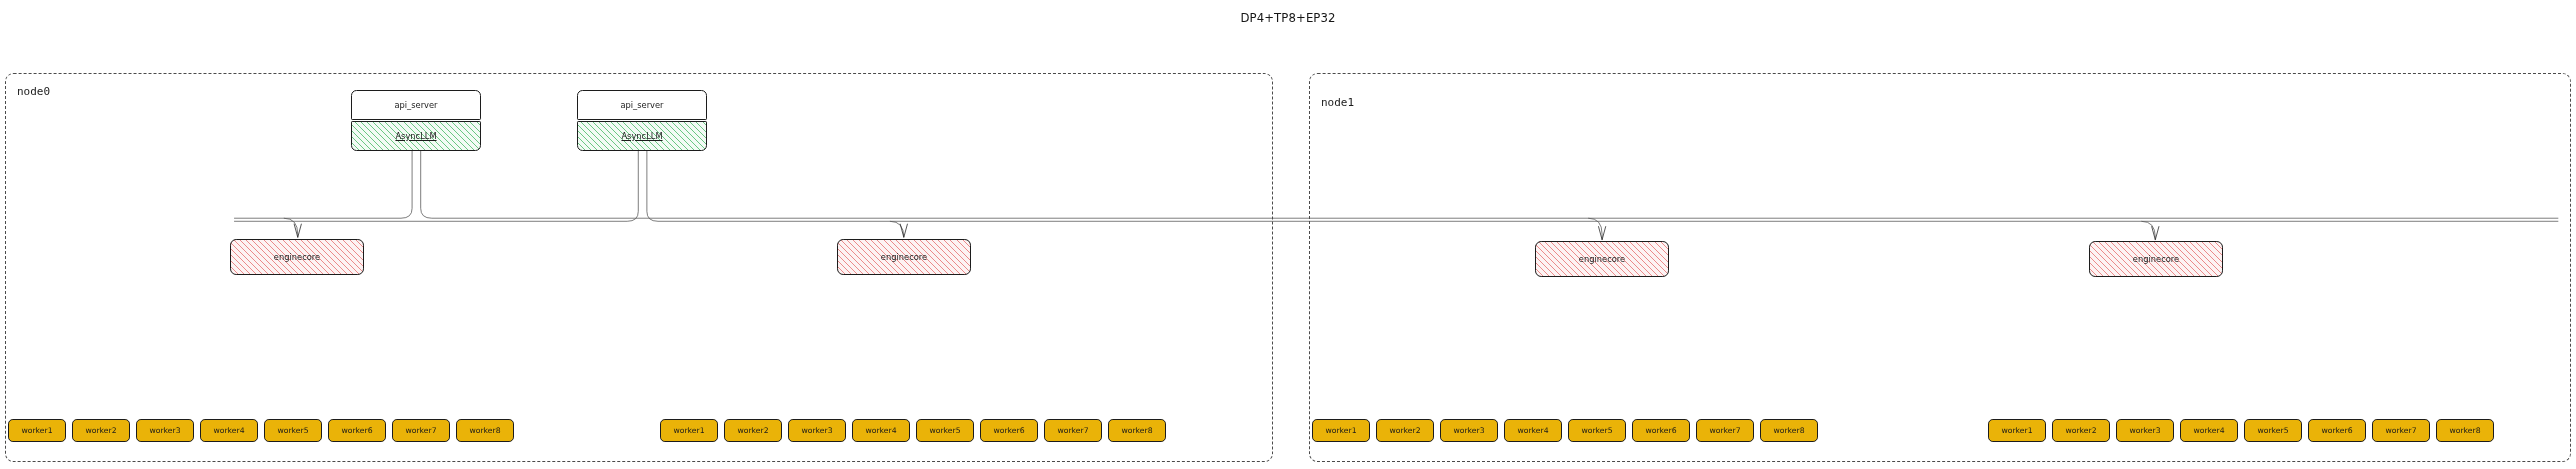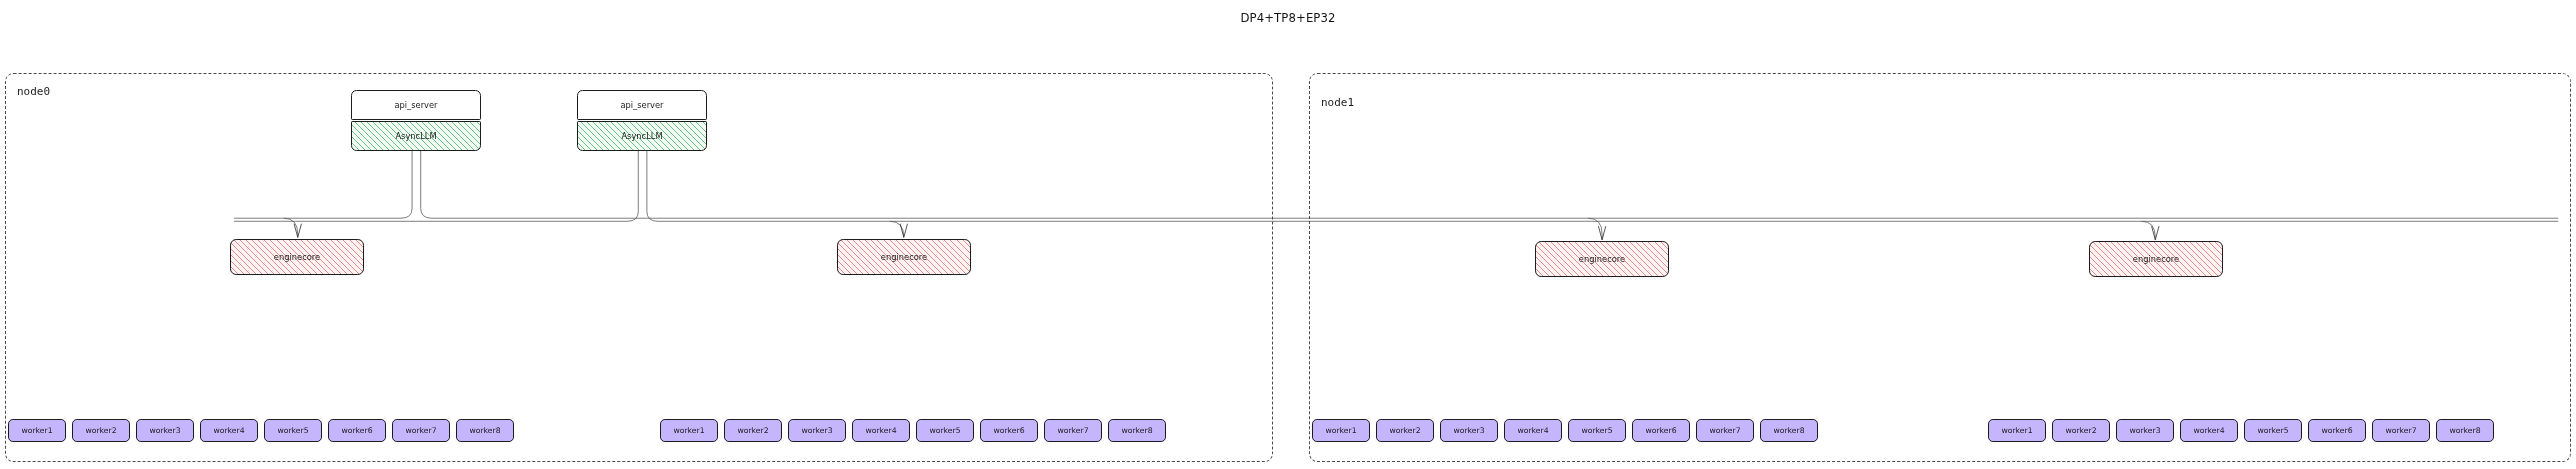--- a/index.html
+++ b/index.html
@@ -21,26 +21,26 @@
   
   .nbox{position:absolute;box-sizing:border-box;display:flex;
         align-items:center;justify-content:center;
         border:1px solid #1c1c1c;background:#ffffff;
         font-size:8.3px;white-space:nowrap;overflow:hidden;}
 
   .box-api{border-radius:5.5px 5.5px 1.2px 1.2px;background:#ffffff;}
   .box-async{border-radius:1.2px 1.2px 5.5px 5.5px;
     background-color:#f3fbf5;
     background-image:repeating-linear-gradient(45deg,
-       rgba(82,190,110,.85) 0 0.7px, rgba(0,0,0,0) 0.7px 4.3px);}
+       rgba(82,190,110,.85) 0 0.7px, rgba(0,0,0,0) 0.7px 4.3px);text-decoration:underline;}
   .box-engine{border-radius:6.2px;
     background-color:#fdf3f3;
     background-image:repeating-linear-gradient(45deg,
        rgba(232,120,120,.85) 0 0.7px, rgba(0,0,0,0) 0.7px 4.3px);}
-  .box-worker{border-radius:4.9px;background:#c4b5fd;font-size:7.7px;}
+  .box-worker{border-radius:4.9px;background:#eab308;font-size:7.7px;}
 
   .nbox span{position:relative;z-index:2;}
 
   
   #edges{position:absolute;left:0;top:0;width:2576px;height:469px;
          pointer-events:none;}
 </style>
 </head>
 <body>
 

